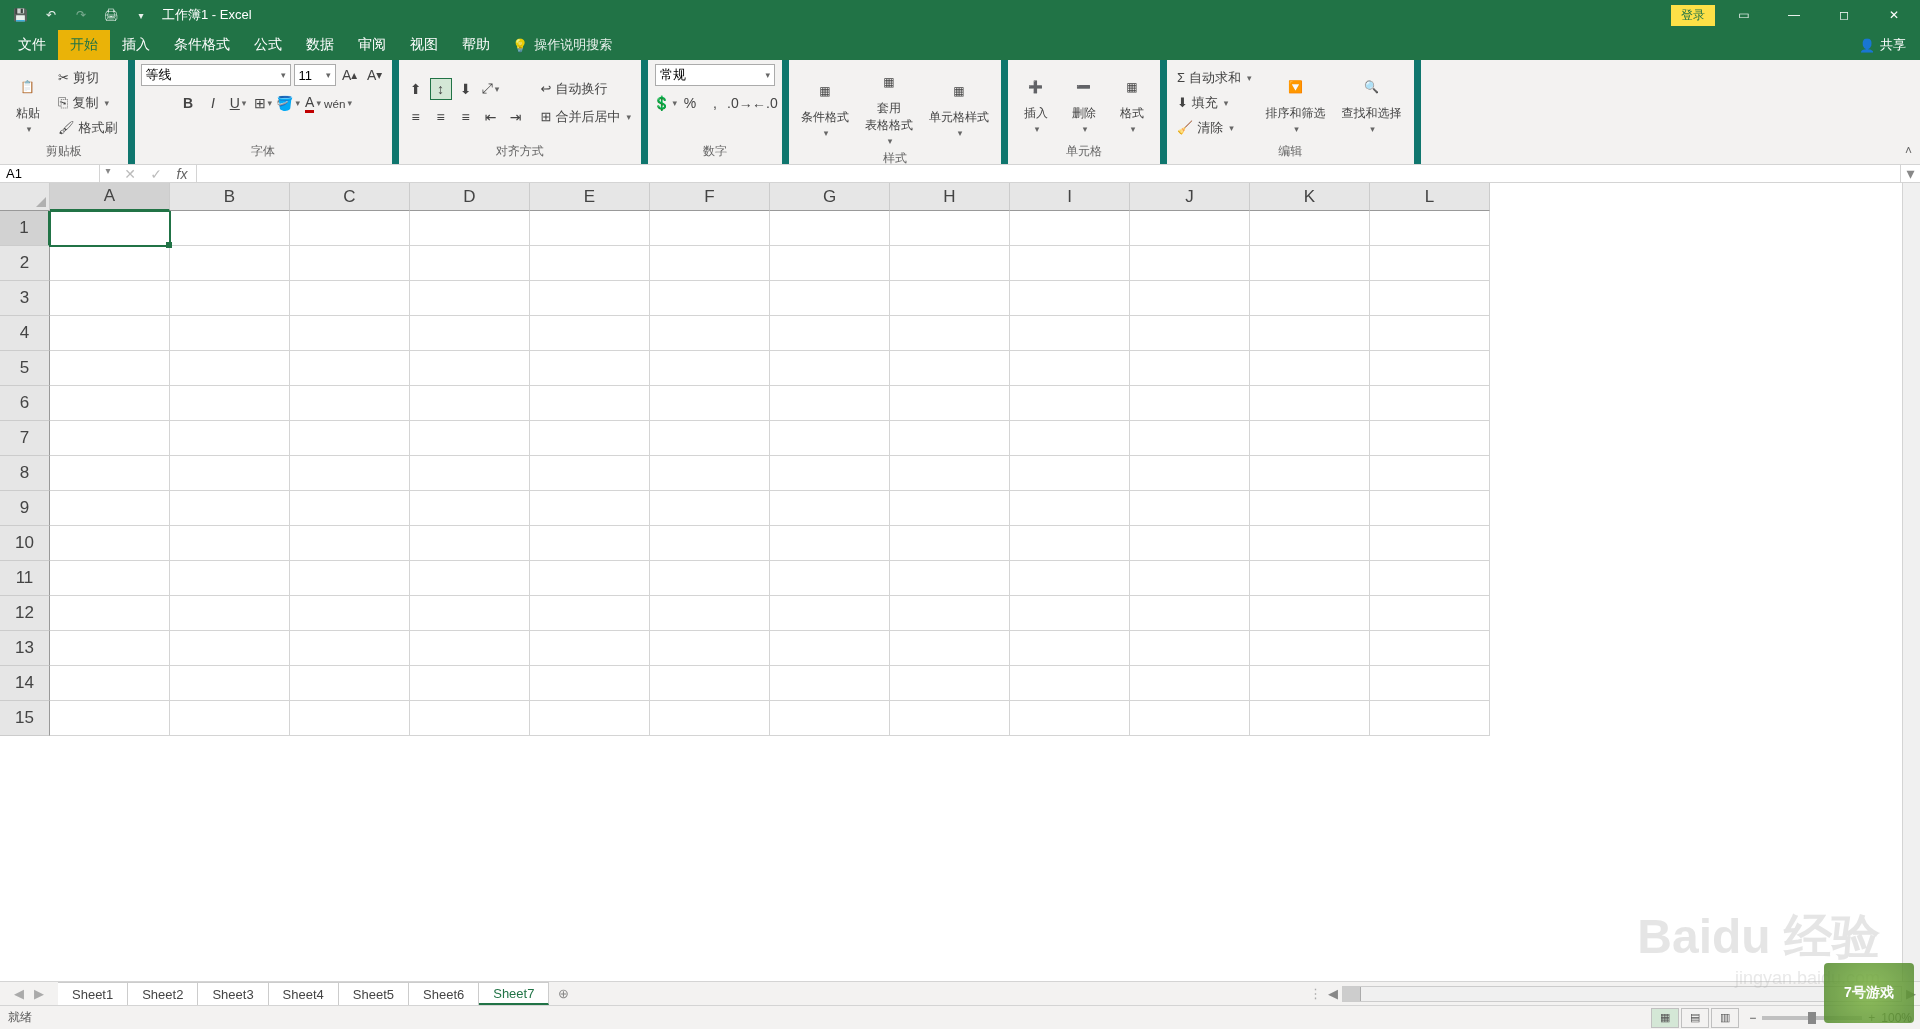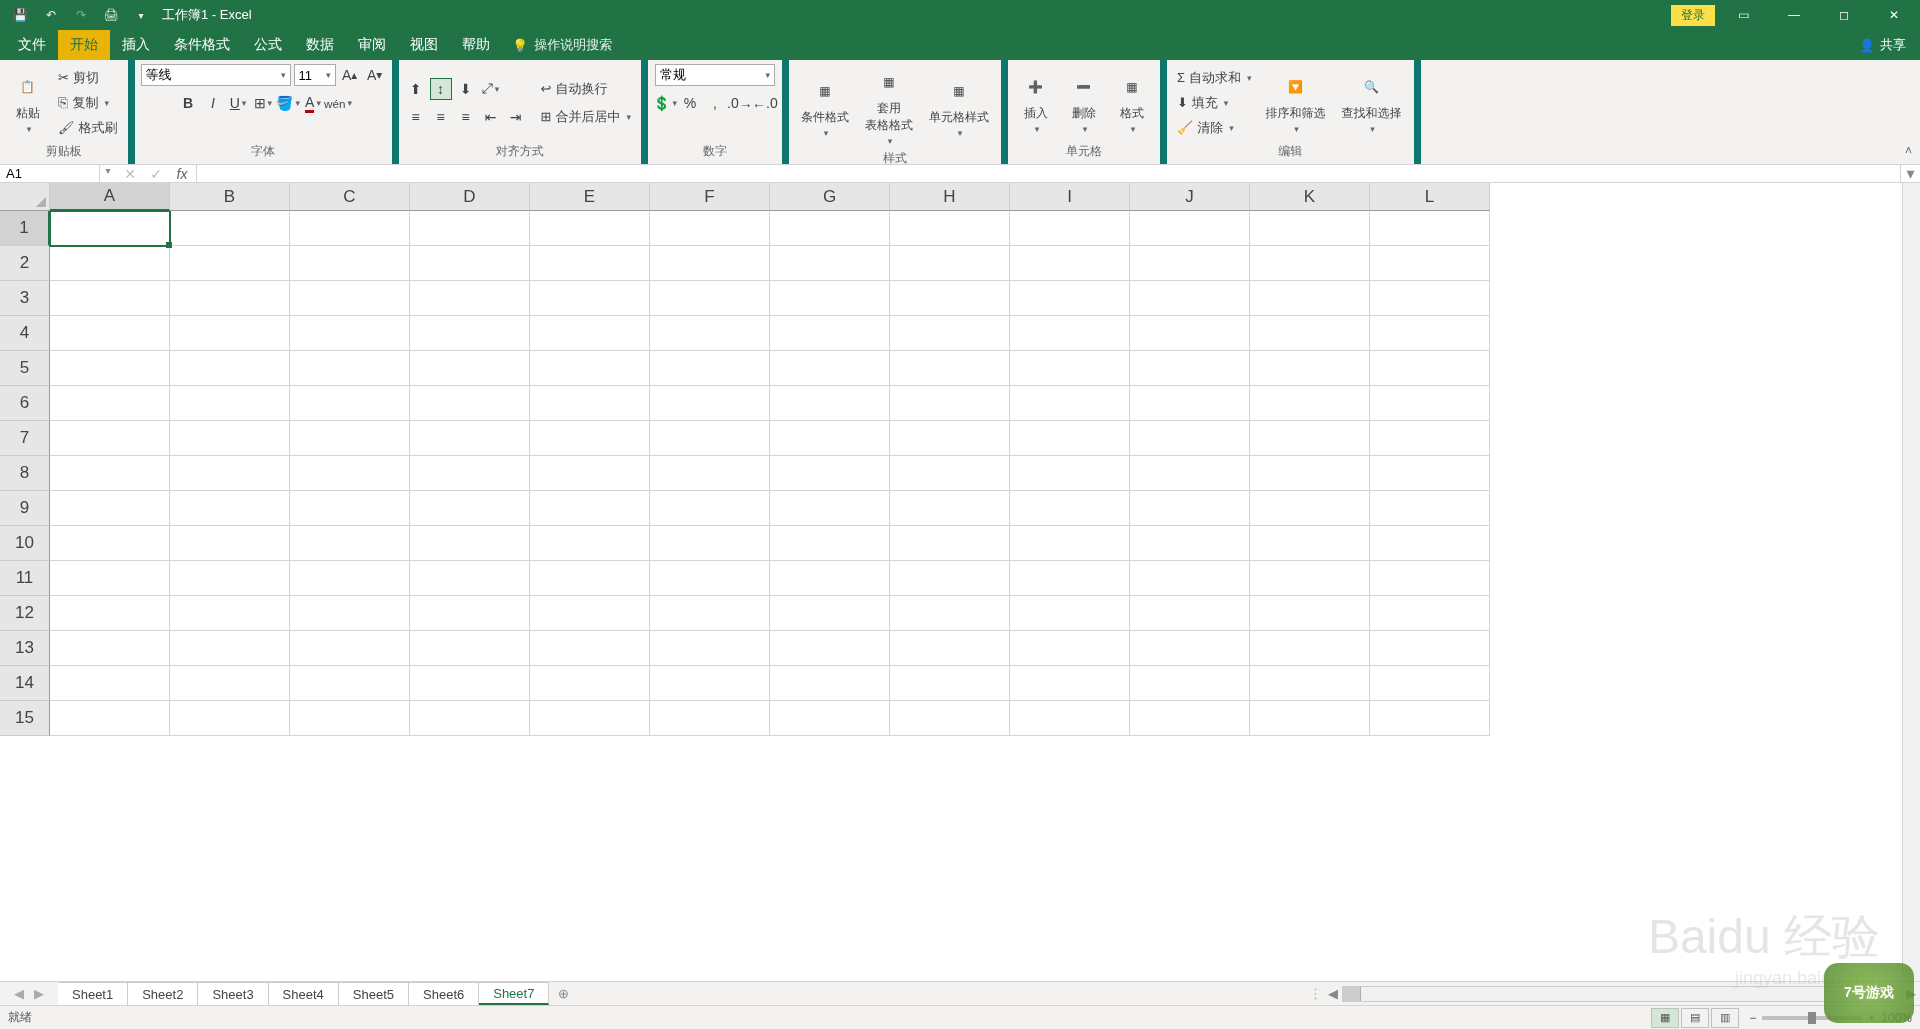--- a/index.html
+++ b/index.html
@@ -85,23 +85,23 @@
 .statusbar { height: 24px; background: #f3f2f1; border-top: 1px solid #d4d4d4; display: flex; align-items: center; font-size: 12px; color: #555; padding: 0 8px; }
 .status-left { flex: 1; }
 .view-btns { display: flex; gap: 2px; }
 .view-btn { width: 28px; height: 20px; border: 1px solid #c0c0c0; display: flex; align-items: center; justify-content: center; font-size: 11px; }
 .view-btn.active { background: #d4e7d6; }
 .zoom { display: flex; align-items: center; gap: 6px; margin-left: 10px; }
 .zoom-slider { width: 100px; height: 4px; background: #c0c0c0; position: relative; }
 .zoom-slider::after { content: ""; position: absolute; left: 50%; top: -4px; width: 8px; height: 12px; background: #888; transform: translateX(-50%); }
 
 
-.watermark { position: absolute; right: 40px; bottom: 60px; font-size: 48px; color: rgba(180,180,180,0.35); font-weight: normal; font-family: Arial; pointer-events: none; }
+.watermark { position: absolute; right: 40px; bottom: 60px; font-size: 48px; color: rgba(180,180,180,0.35); font-weight: bold; font-family: Arial; pointer-events: none; }
 .watermark-sub { position: absolute; right: 40px; bottom: 40px; font-size: 18px; color: rgba(180,180,180,0.3); pointer-events: none; }
-.corner-badge { position: absolute; right: 6px; bottom: 6px; width: 90px; height: 60px; background: radial-gradient(circle,#7cb342,#558b2f); border-radius: 14px; opacity: 0.85; color: #fff; font-size: 14px; display: flex; align-items: center; justify-content: center; font-weight: bold; }
+.corner-badge { position: absolute; right: 6px; bottom: 6px; width: 90px; height: 60px; background: radial-gradient(circle,#7cb342,#558b2f); border-radius: 4px; opacity: 0.85; color: #fff; font-size: 14px; display: flex; align-items: center; justify-content: center; font-weight: bold; }
 
 .vcol { display: flex; flex-direction: column; gap: 3px; }
 </style>
 </head>
 <body>
 
 <div class="titlebar">
   <div class="qat">
     <div class="qat-btn">💾</div>
     <div class="qat-btn">↶</div>

